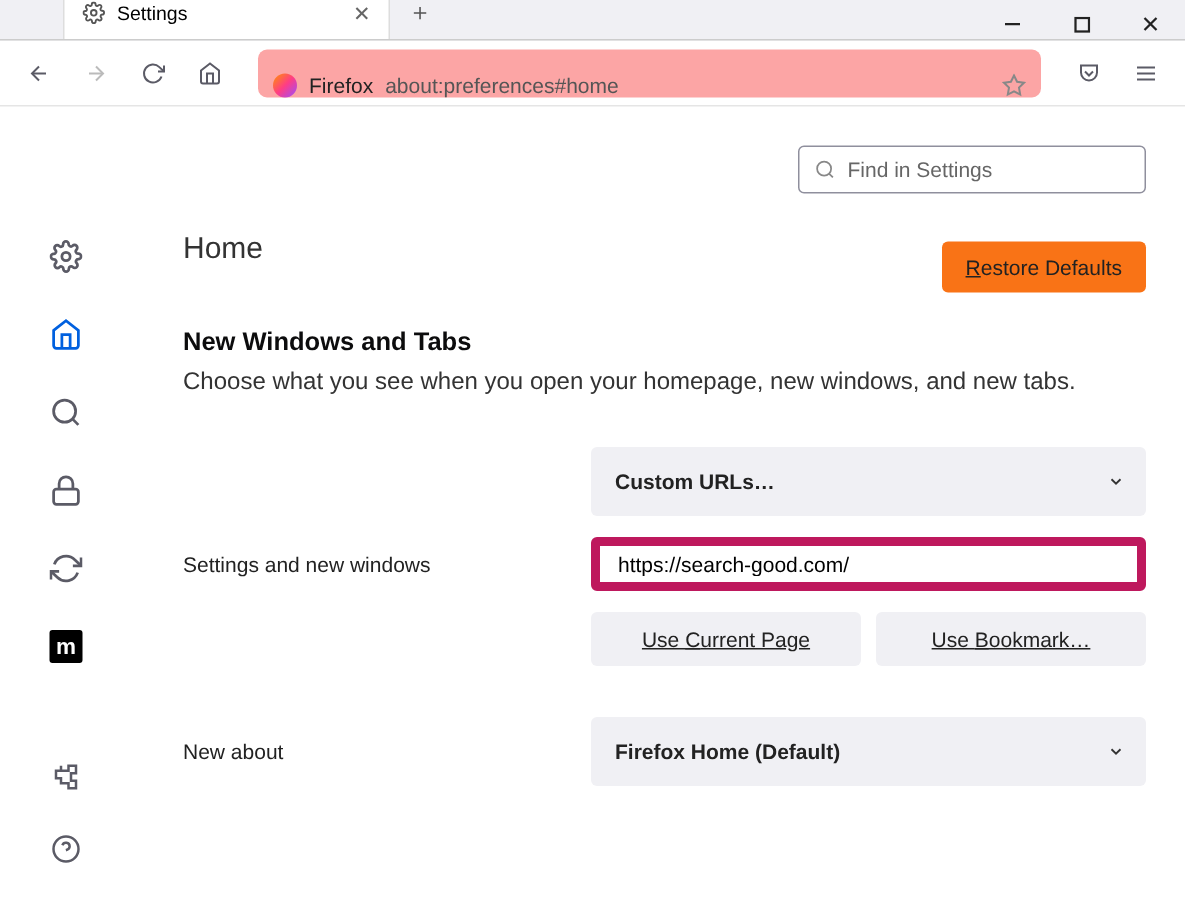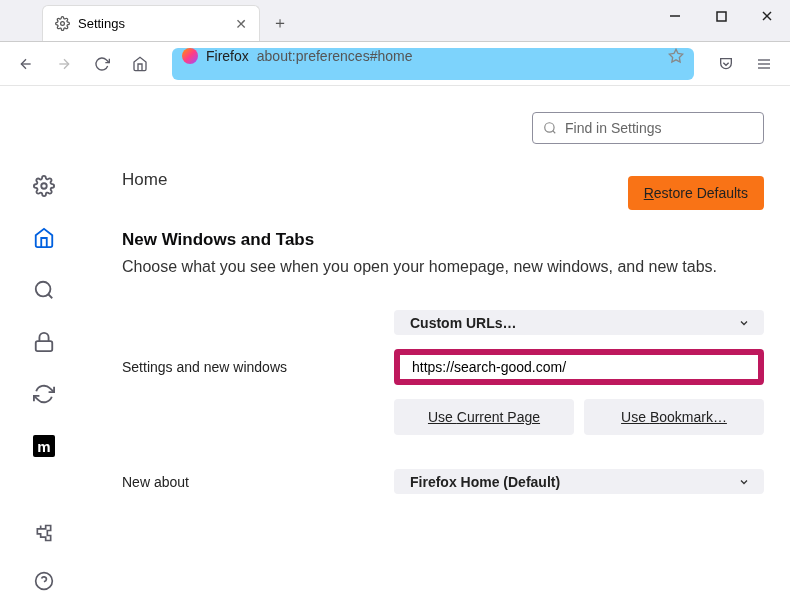--- a/index.html
+++ b/index.html
@@ -1,55 +1,55 @@
 <!DOCTYPE html>
 <html><head>
 <meta charset="utf-8">
 <style>
 * { box-sizing: border-box; margin: 0; padding: 0; font-family: -apple-system, BlinkMacSystemFont, "Segoe UI", sans-serif; }
 body { width: 790px; height: 613px; background: #fff; overflow: hidden; position: relative; }
 
 
-.tabbar { height: 42px; background: #f0f0f4; display: flex; align-items: flex-end; padding-left: 42px; border-bottom: 1px solid #ccc; }
+.tabbar { height: 27px; background: #f0f0f4; display: flex; align-items: flex-end; padding-left: 42px; border-bottom: 1px solid #ccc; }
 .tab { display: flex; align-items: center; gap: 8px; background: #fff; height: 36px; padding: 0 12px; border-radius: 6px 6px 0 0; width: 218px; border: 1px solid #ddd; border-bottom: none; font-size: 13px; }
 .tab .close { margin-left: auto; color: #666; font-size: 14px; cursor: pointer; }
 .newtab { width: 28px; height: 28px; display: flex; align-items: center; justify-content: center; margin-left: 6px; margin-bottom: 4px; cursor: pointer; font-size: 16px; color: #555; }
 .winctrl { position: absolute; right: 0; top: 0; display: flex; }
 .winbtn { width: 46px; height: 32px; display: flex; align-items: center; justify-content: center; cursor: pointer; font-size: 12px; color: #333; }
 
 
 .toolbar { height: 44px; display: flex; align-items: center; padding: 0 10px; gap: 6px; border-bottom: 1px solid #e5e5e5; }
 .tbtn { width: 32px; height: 32px; display: flex; align-items: center; justify-content: center; border-radius: 4px; cursor: pointer; color: #5b5b66; }
 .tbtn.disabled { color: #bbb; }
-.urlbar { flex: 1; height: 32px; background: #7dd3fc; border-radius: 6px; display: flex; align-items: flex-start; padding: 0 10px; gap: 8px; margin: 0 10px; font-size: 14px; }
+.urlbar { flex: 1; height: 32px; background: #fca5a5; border-radius: 6px; display: flex; align-items: flex-end; padding: 0 10px; gap: 8px; margin: 0 10px; font-size: 14px; }
 .urlbar .label { color: #222; font-weight: 500; }
 .urlbar .path { color: #555; }
 .urlbar .star { margin-left: auto; color: #888; }
 .ff-logo { width: 16px; height: 16px; border-radius: 50%; background: linear-gradient(135deg, #ff9500 0%, #ff3d85 50%, #9a4dff 100%); }
 
 
 .content { display: flex; height: calc(613px - 86px); position: relative; }
 .sidebar { width: 88px; display: flex; flex-direction: column; align-items: center; padding-top: 88px; gap: 28px; }
 .sidebar .sicon { width: 24px; height: 24px; display: flex; align-items: center; justify-content: center; color: #5b5b66; cursor: pointer; }
 .sidebar .sicon.active svg path, .sidebar .sicon.active svg { stroke: #0060df; color: #0060df; }
 .sidebar .bottom { margin-top: auto; padding-bottom: 20px; display: flex; flex-direction: column; gap: 24px; align-items: center; }
 .mbox { width: 22px; height: 22px; background: #000; color: #fff; display: flex; align-items: center; justify-content: center; font-weight: 700; font-size: 15px; border-radius: 2px; }
 
 .main { flex: 1; padding: 26px 26px 16px 34px; position: relative; overflow: hidden; }
 .search-settings { position: absolute; top: 26px; right: 26px; width: 232px; height: 32px; border: 1px solid #8f8f9d; border-radius: 4px; display: flex; align-items: center; padding: 0 10px; gap: 8px; color: #666; font-size: 14px; }
 .restore { position: absolute; top: 90px; right: 26px; background: #f97316; border: none; height: 34px; padding: 0 16px; border-radius: 4px; font-size: 14px; color: #222; cursor: pointer; }
 .restore u { text-decoration: underline; text-decoration-thickness: 1px; }
 
-h1 { font-size: 17px; font-weight: 400; color: #333; margin-top: 58px; }
+h1 { font-size: 20px; font-weight: 400; color: #333; margin-top: 58px; }
 h2 { font-size: 17px; font-weight: 600; margin-top: 40px; color: #0c0c0d; }
 .desc { font-size: 16px; color: #333; margin-top: 8px; }
 
 .form-area { margin-top: 34px; display: grid; grid-template-columns: 260px 1fr; gap: 14px 12px; align-items: center; }
 .label { font-size: 14px; color: #222; }
-.select { height: 25px; background: #f0f0f4; border-radius: 4px; display: flex; align-items: center; padding: 0 16px; font-size: 14px; font-weight: 600; color: #222; position: relative; cursor: pointer; }
+.select { height: 46px; background: #f0f0f4; border-radius: 4px; display: flex; align-items: center; padding: 0 16px; font-size: 14px; font-weight: 600; color: #222; position: relative; cursor: pointer; }
 .chev { position: absolute; right: 14px; }
 .input { height: 36px; border: 6px solid #be185d; border-radius: 4px; padding: 0 12px; font-size: 14px; width: 100%; }
 .btn-row { display: flex; gap: 10px; }
 .btn { flex: 1; height: 36px; background: #f0f0f4; border: none; border-radius: 4px; font-size: 14px; color: #222; cursor: pointer; text-decoration: underline; }
 
 .section2 { margin-top: 68px; }
 
 svg { display: block; }
 </style>
 </head>

